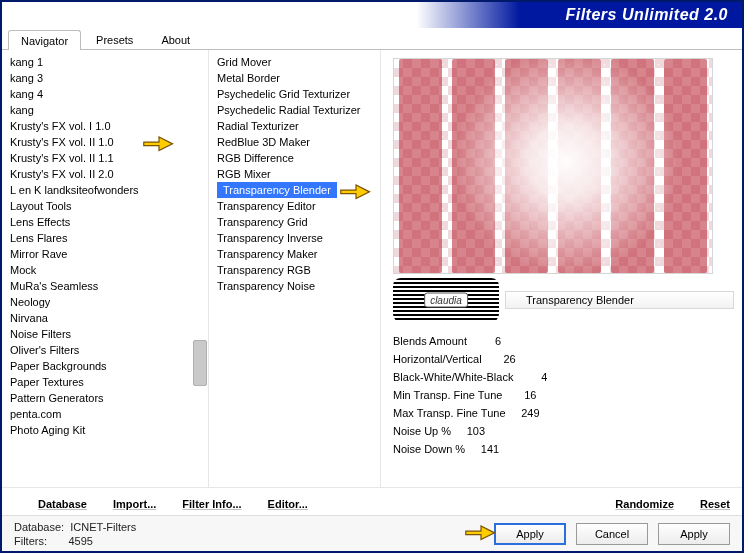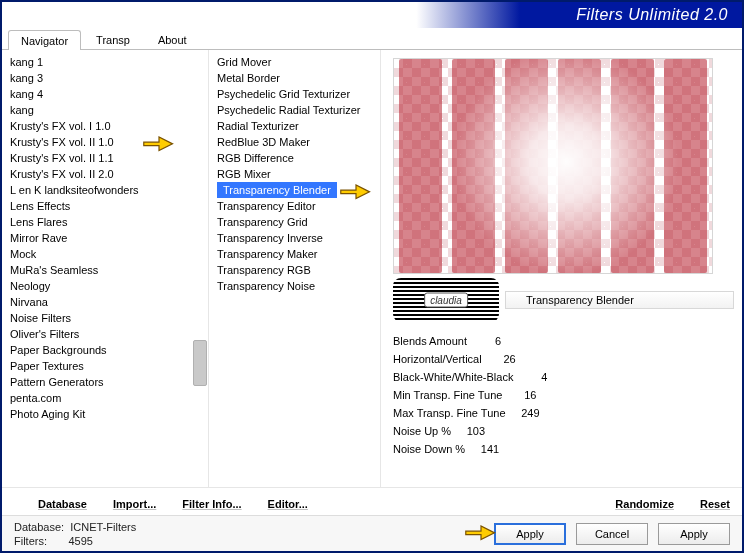--- a/index.html
+++ b/index.html
@@ -16,21 +16,21 @@
   .titlebar {
     height: 26px;
     background: linear-gradient(to right, #fff 0%, #fff 56%, #0018a0 70%, #0018a0 100%);
     display: flex;
     align-items: center;
     justify-content: flex-end;
     padding-right: 14px;
   }
   .titlebar-text {
     font-size: 16px;
-    font-weight: 400;
+    font-weight: 700;
     font-style: italic;
     color: #fff;
     letter-spacing: .5px;
     font-family: Arial, sans-serif;
   }
   .tabbar {
     display: flex;
     align-items: flex-end;
     height: 22px;
     padding-left: 6px;
@@ -194,40 +194,41 @@
 </style>
 </head>
 <body>
 
 <div class="titlebar">
   <span class="titlebar-text">Filters Unlimited 2.0</span>
 </div>
 
 <div class="tabbar">
   <div class="tab active">Navigator</div>
-  <div class="tab">Transp</div>
+  <div class="tab">Presets</div>
   <div class="tab">About</div>
 </div>
 
 <div class="workarea">
 
   <div class="leftcol" id="leftcol">
     <div class="scrollbar-thumb" style="top:290px; height:46px;"></div>
   <div class="list-item">kang 1</div>
       <div class="list-item">kang 3</div>
       <div class="list-item">kang 4</div>
       <div class="list-item">kang</div>
       <div class="list-item">Krusty's FX vol. I 1.0</div>
       <span class="pointer" style="left: 140px; top: 82px;"><svg viewBox="0 0 40 26">
           <path d="M2 12 L20 12 L20 6 L36 14 L20 22 L20 16 L2 16 Z" fill="#ffcc00" stroke="#7a5200" stroke-width="1.4"></path>
         </svg></span>
       <div class="list-item">Krusty's FX vol. II 1.0</div>
       <div class="list-item">Krusty's FX vol. II 1.1</div>
       <div class="list-item">Krusty's FX vol. II 2.0</div>
       <div class="list-item">L en K landksiteofwonders</div>
+      <div class="list-item">Layout Tools</div>
       <div class="list-item">Lens Effects</div>
       <div class="list-item">Lens Flares</div>
       <div class="list-item">Mirror Rave</div>
       <div class="list-item">Mock</div>
       <div class="list-item">MuRa's Seamless</div>
       <div class="list-item">Neology</div>
       <div class="list-item">Nirvana</div>
       <div class="list-item">Noise Filters</div>
       <div class="list-item">Oliver's Filters</div>
       <div class="list-item">Paper Backgrounds</div>

